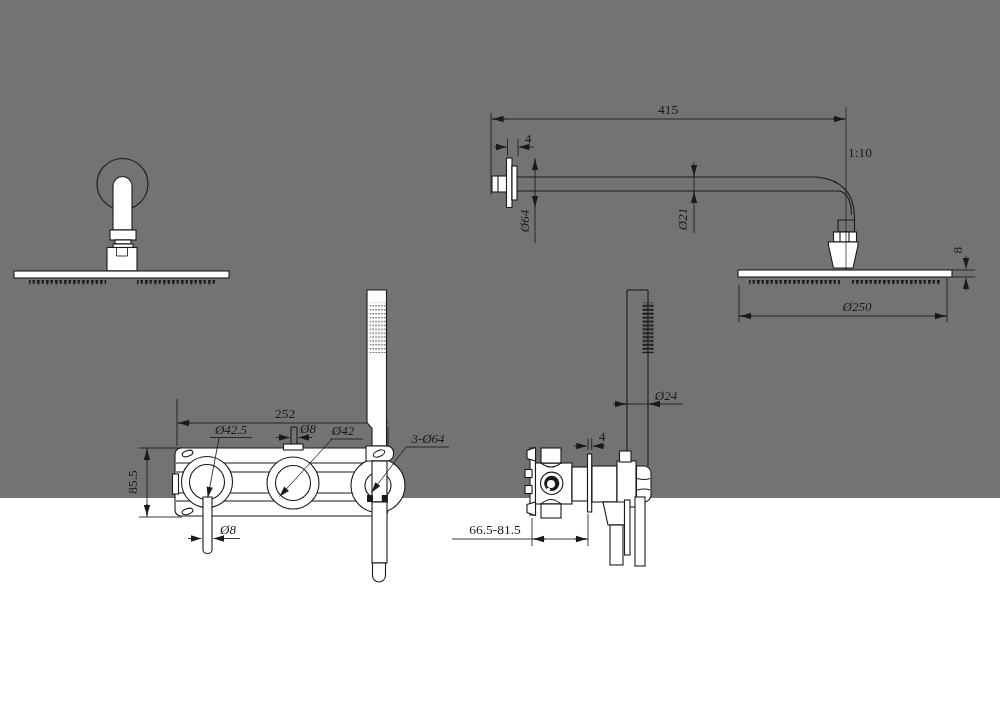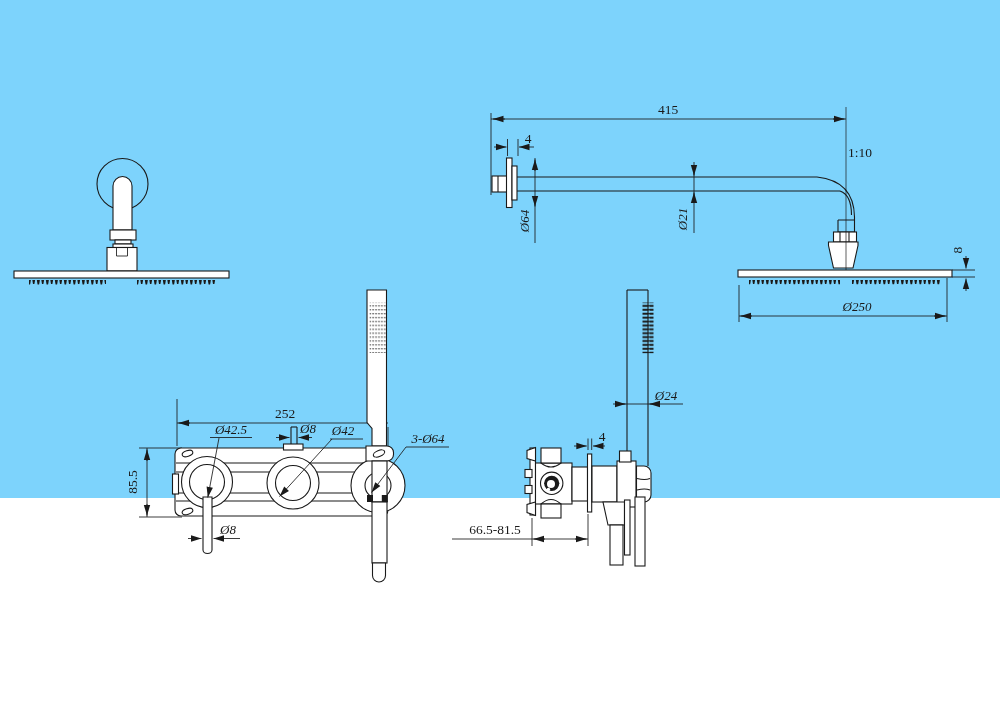--- a/index.html
+++ b/index.html
@@ -1,16 +1,16 @@
 <!DOCTYPE html>
 <html><head>
 <meta charset="utf-8">
 <style>
   html,body{margin:0;padding:0;background:#ffffff;width:1000px;height:702px;overflow:hidden;}
-  .stage{width:1000px;height:498px;background:#7dd3fc;position:relative;}
+  .stage{width:1000px;height:498px;background:#737373;position:relative;}
   svg{display:block;}
   .obj{fill:none;stroke:#1a1a1a;stroke-width:1.1;}
   .objw{fill:#ffffff;stroke:#1a1a1a;stroke-width:1.1;}
   .thin{fill:none;stroke:#1a1a1a;stroke-width:0.85;}
   .cline{fill:none;stroke:#1a1a1a;stroke-width:0.7;}
   .blk{fill:#1a1a1a;stroke:none;}
   text{font-family:"Liberation Serif","DejaVu Serif",serif;fill:#1a1a1a;}
   .dim{font-size:13.5px;}
   .dia{font-size:13px;font-style:italic;}
 </style>

